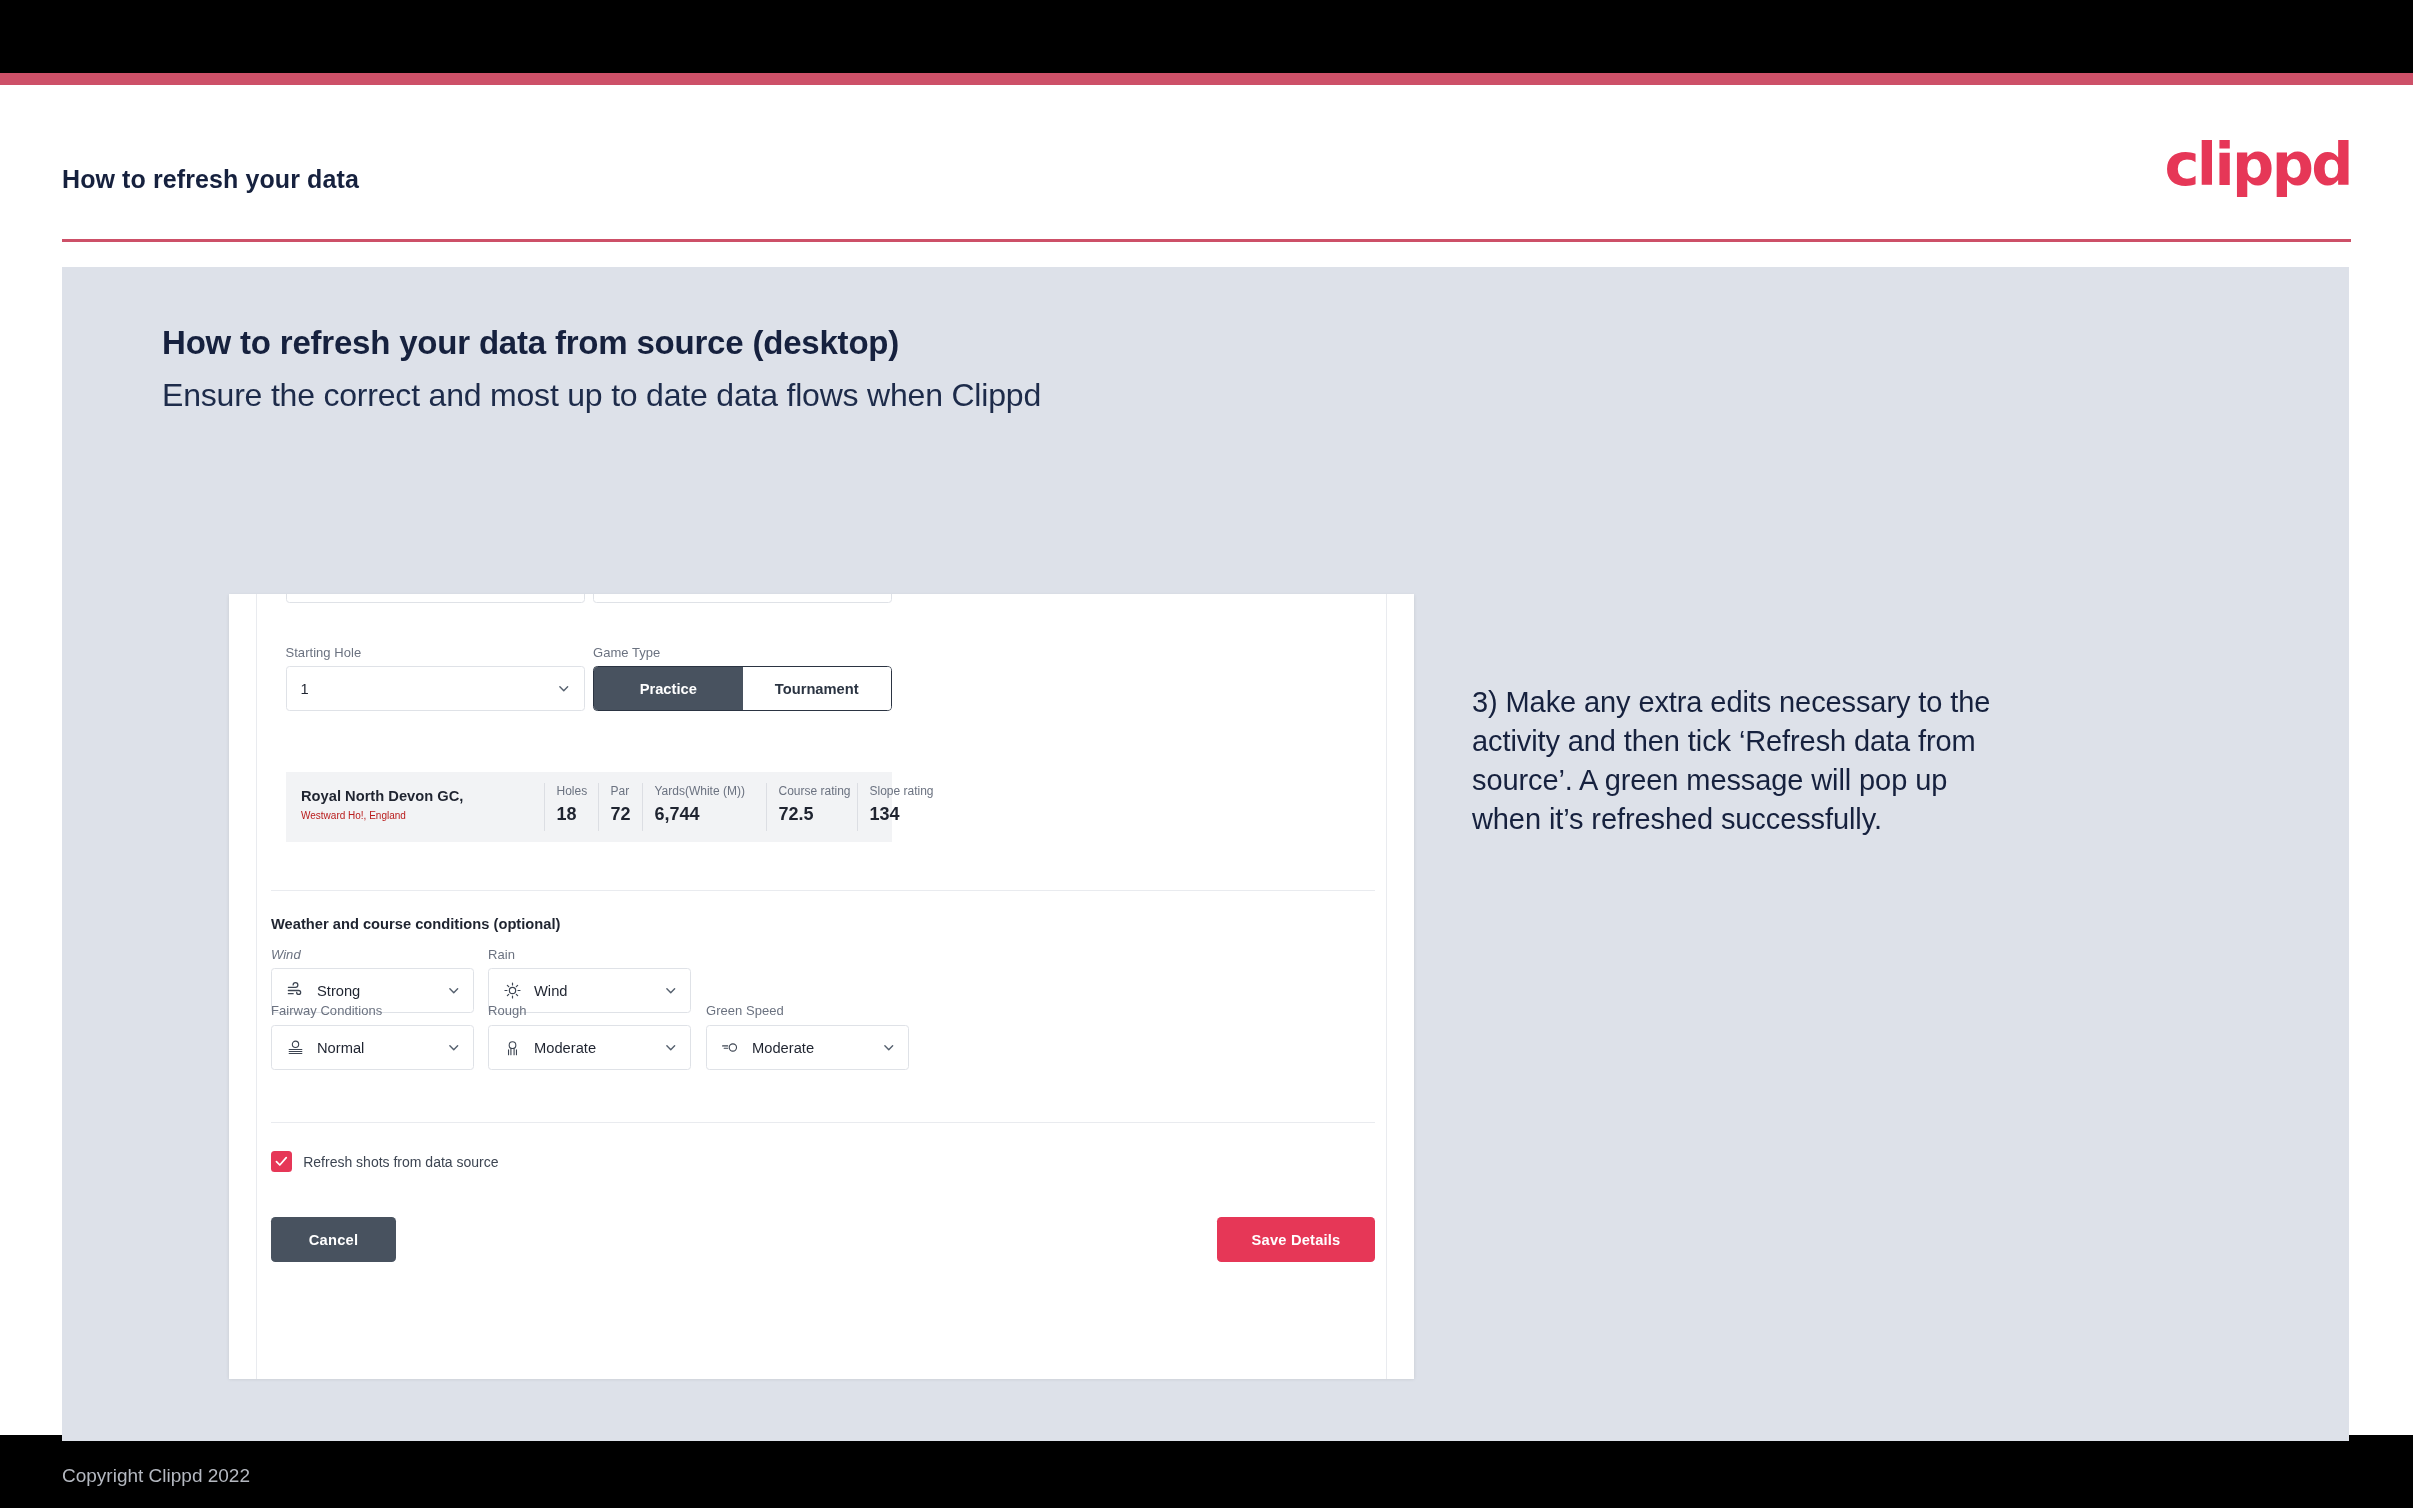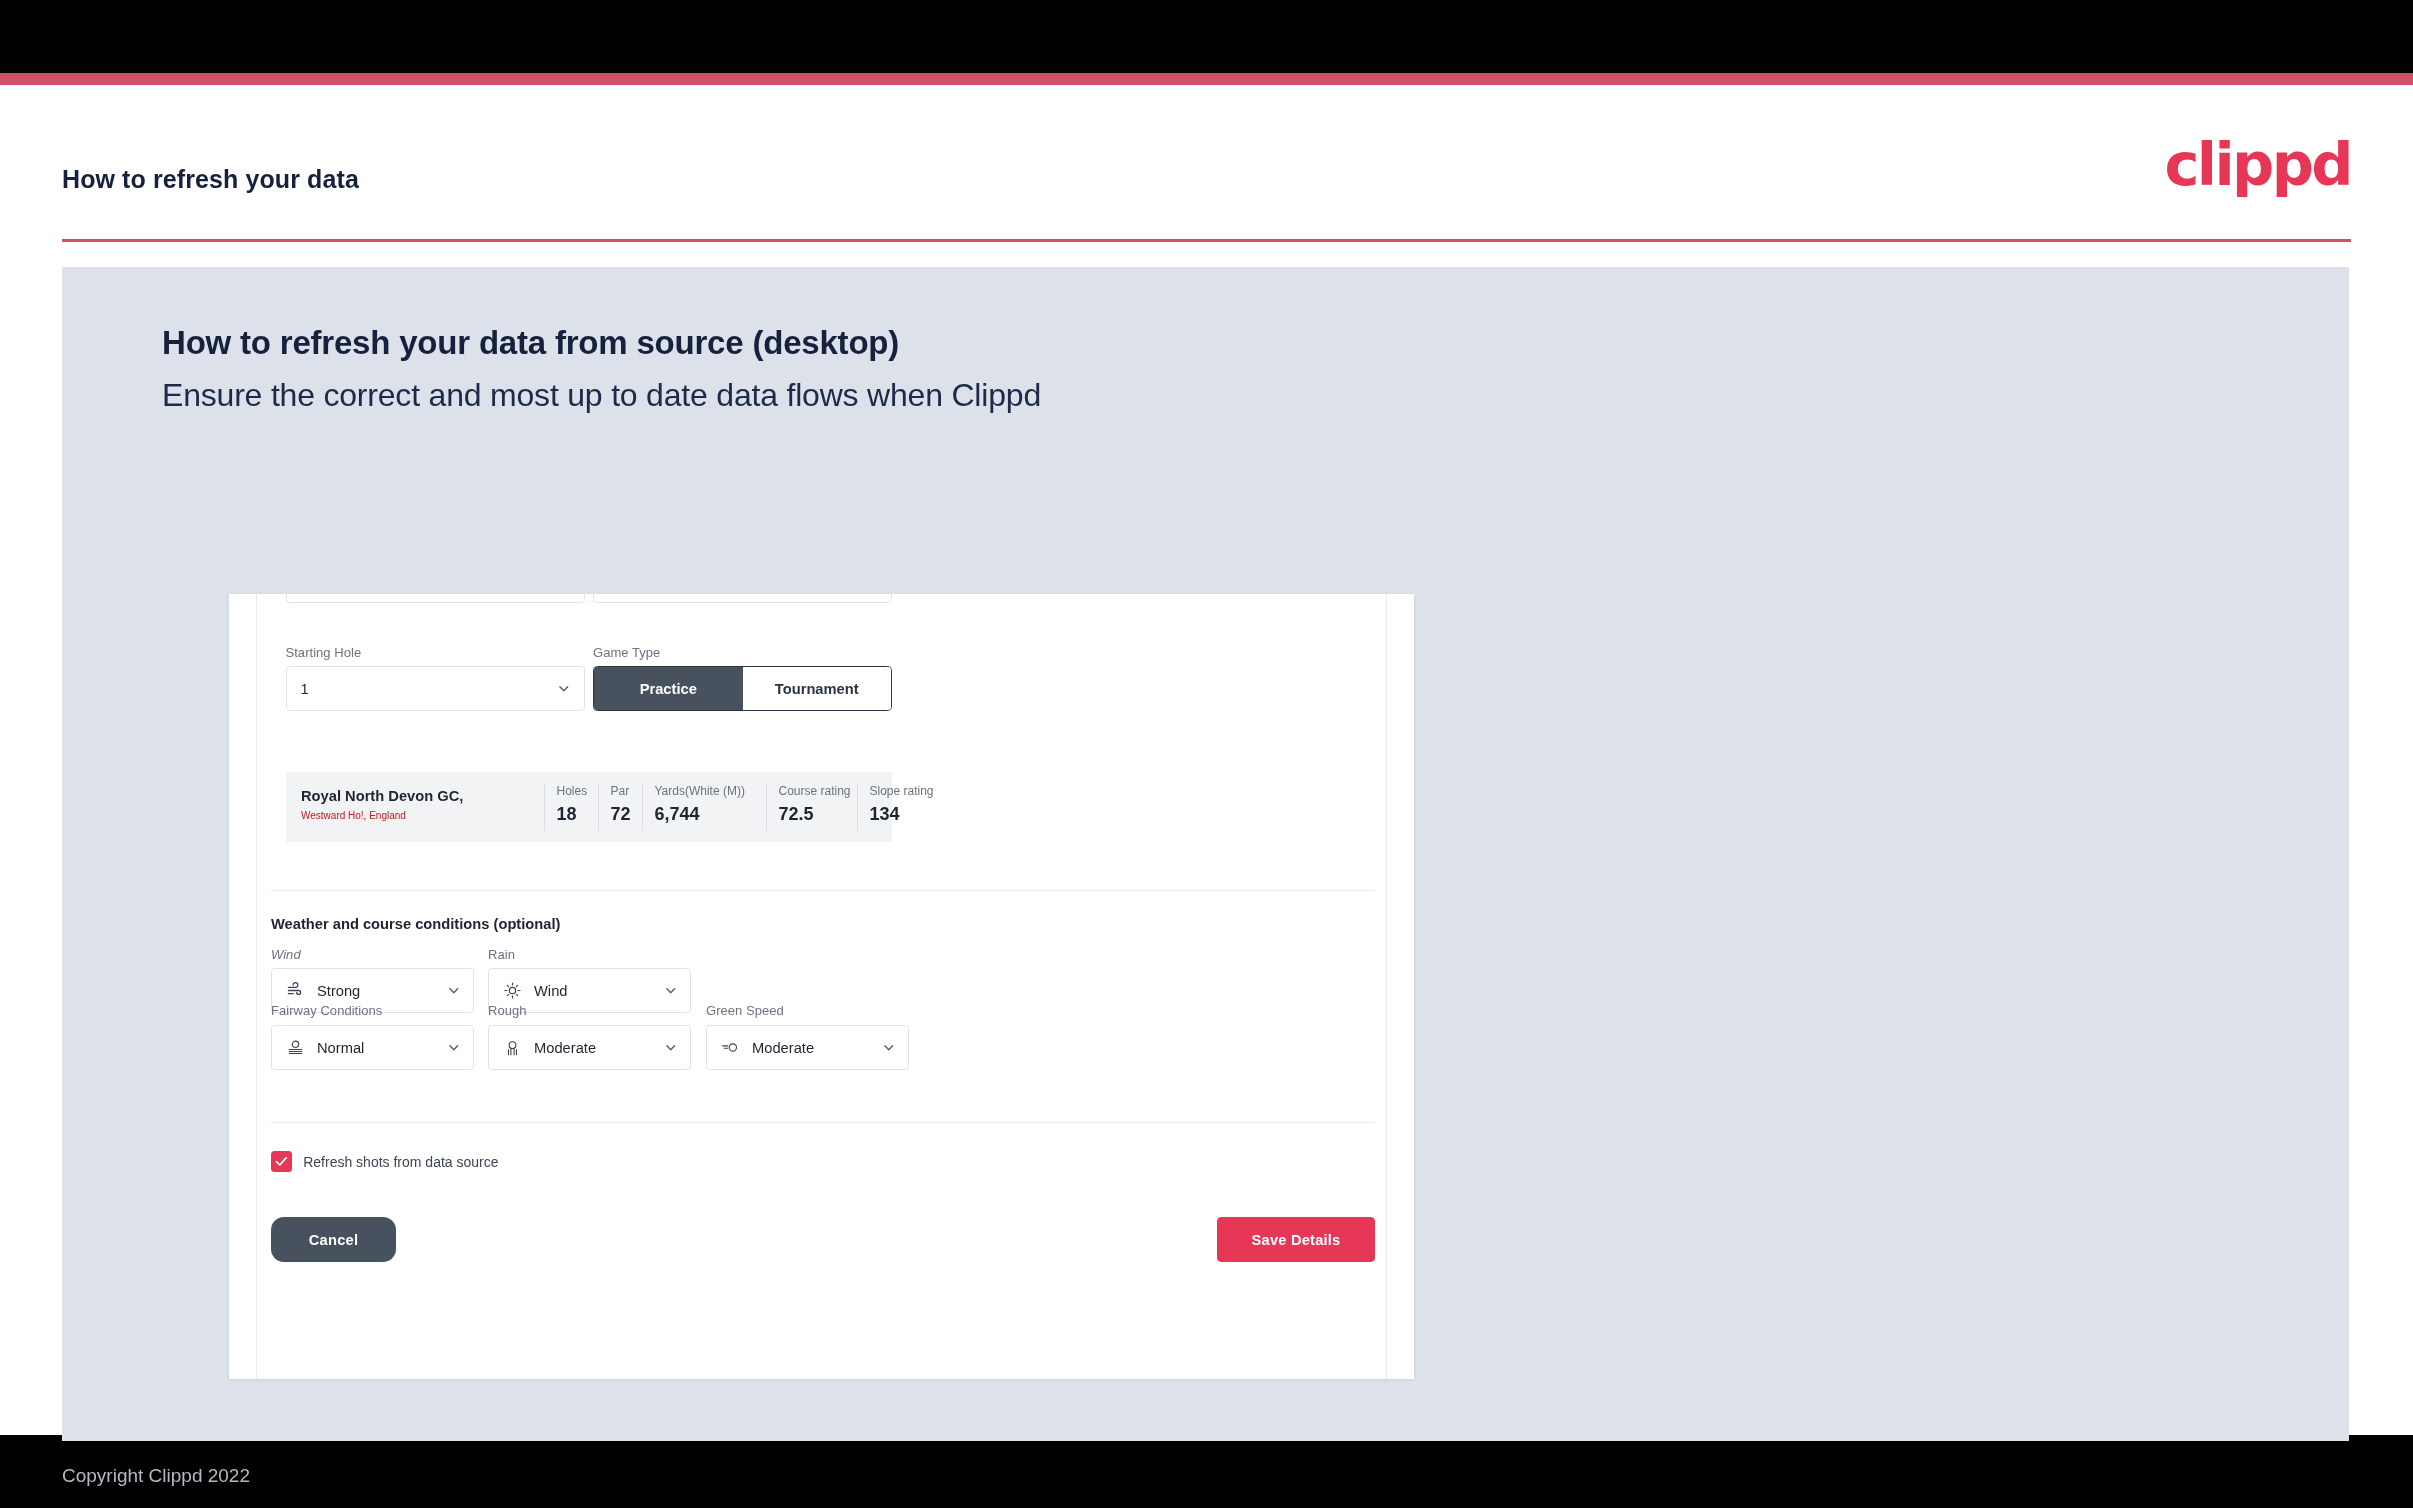--- a/index.html
+++ b/index.html
@@ -256,21 +256,21 @@
   .btn {
     position: absolute;
     height: 45px;
     border-radius: 4.3px;
     display: flex; align-items: center; justify-content: center;
     font-size: 14.7px;
     font-weight: bold;
     color: #ffffff;
     letter-spacing: 0.2px;
   }
-  .btn-cancel { left: 14px;  top: 623px; width: 125px; background: #48525f; border-radius: 13px; }
+  .btn-cancel { left: 14px;  top: 623px; width: 125px; background: #48525f; }
   .btn-save   { left: 960px; top: 623px; width: 158px; background: #e63757; }
 
   
   .copyright {
     position: absolute; left: 62px; top: 1380px;
     font-size: 19px;
     color: #b4b8c0;
   }
 </style>
 </head>
@@ -290,20 +290,21 @@
     </div>
     <div class="header-rule"></div>
 
     <div class="panel">
 
       <div class="panel-title">How to refresh your data from source (desktop)</div>
       <div class="panel-subtitle">Ensure the correct and most up to date data flows when Clippd</div>
 
     </div>
 
+    <div class="instruction">3) Make any extra edits necessary to the activity and then tick ‘Refresh data from source’. A green message will pop up when it’s refreshed successfully.</div>
 
     <div class="shot">
       <div class="shot-inner">
 
         <div class="cut-field a"></div>
         <div class="cut-field b"></div>
 
         <div class="field-label" style="left:28.5px; top:51px;">Starting Hole</div>
         <div class="select-box" style="left:28.5px; top:72px; width:299px;">
           <span class="select-value">1</span>

